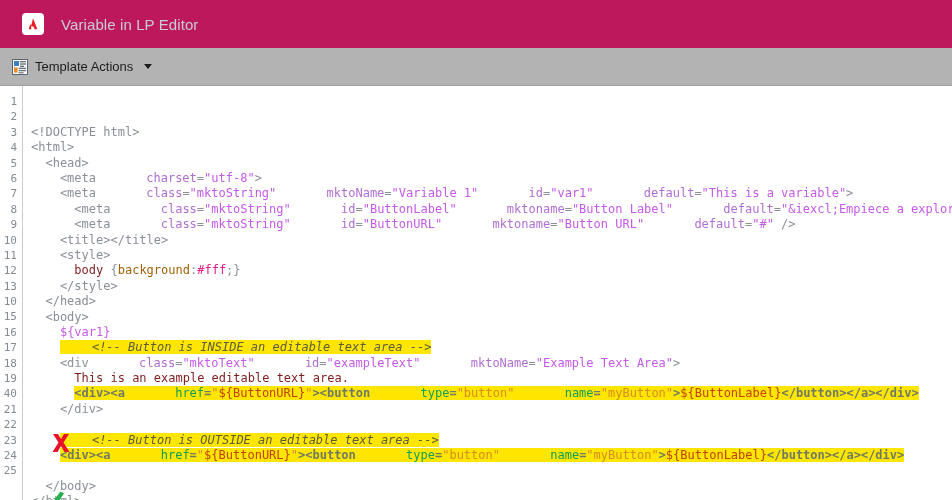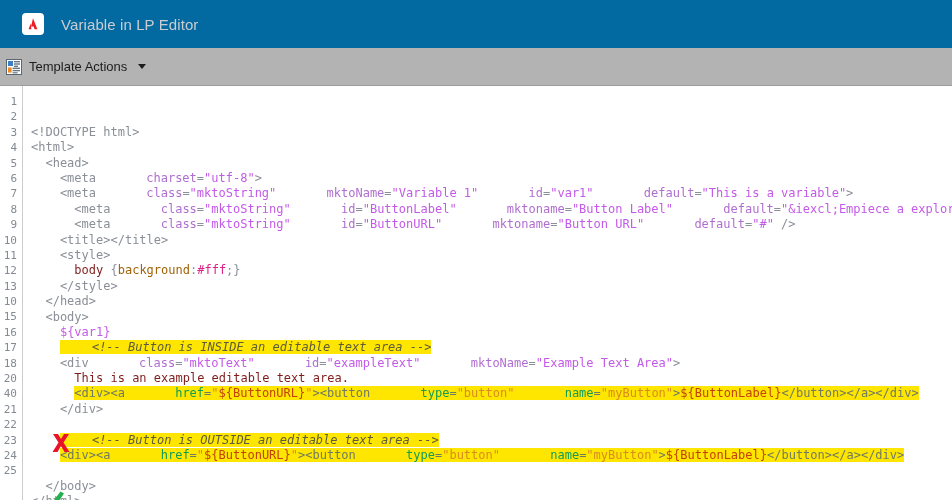--- a/index.html
+++ b/index.html
@@ -10,21 +10,21 @@
     width: 952px;
     height: 500px;
     background: #ffffff;
     font-family: "Liberation Sans", sans-serif;
     overflow: hidden;
   }
 
   
   .titlebar {
     height: 48px;
-    background: #0369a1;
+    background: #be185d;
     display: flex;
     align-items: center;
     padding-left: 22px;
     box-sizing: border-box;
   }
   .app-logo {
     width: 22px;
     height: 22px;
     background: #ffffff;
     border-radius: 4px;
@@ -42,21 +42,21 @@
     white-space: nowrap;
   }
 
   
   .toolbar {
     height: 38px;
     background: #b3b3b3;
     border-bottom: 1px solid #9d9d9d;
     display: flex;
     align-items: center;
-    padding-left: 6px;
+    padding-left: 12px;
     box-sizing: border-box;
   }
   .tb-item {
     display: flex;
     align-items: center;
     gap: 7px;
     cursor: default;
   }
   .tb-icon { width: 16px; height: 16px; display: block; flex: 0 0 auto; }
   .tb-label {
@@ -119,21 +119,21 @@
   .an  { color: #b06fd0; margin-left: 43px; }              
   .av  { color: #c45ae8; }              
   .tx  { color: #7f1d1d; }              
   .var { color: #c45ae8; }              
   .cs  { color: #a16207; }              
   .cv  { color: #e0218a; text-align: right; }              
   .cm  { color: #6b6b52; font-style: italic; padding-left: 32px; }  
 
   
   .hl { background: #ffe600; }
-  .hl .t   { color: #6f7a62; }
+  .hl .t   { color: #6f7a62; font-weight: bold; }
   .hl .an  { color: #0f9d58; }
   .hl .av  { color: #d98b1e; }
   .hl .var { color: #c2410c; }
   .hl .cm  { color: #5c5c3d; font-style: italic; }
 
   
   .hlspan { background: #ffe600; }
 
   
   .mark {
@@ -191,21 +191,21 @@
         <div class="ln">9</div>
         <div class="ln">10</div>
         <div class="ln">11</div>
         <div class="ln">12</div>
         <div class="ln">13</div>
         <div class="ln">10</div>
         <div class="ln">15</div>
         <div class="ln">16</div>
         <div class="ln">17</div>
         <div class="ln">18</div>
-        <div class="ln">20</div>
+        <div class="ln">19</div>
         <div class="ln">40</div>
         <div class="ln">21</div>
         <div class="ln">22</div>
         <div class="ln">23</div>
         <div class="ln">24</div>
         <div class="ln">25</div>
       </div>
   </div>
   <div class="code">
     <div class="code-pad" id="code-rows"><div class="row"><span class="t">&lt;!DOCTYPE html&gt;</span></div><div class="row"><span class="t">&lt;html&gt;</span></div><div class="row"><span class="t">  &lt;head&gt;</span></div><div class="row"><span class="t">    &lt;meta </span><span class="an">charset</span><span class="t">=</span><span class="av">"utf-8"</span><span class="t">&gt;</span></div><div class="row"><span class="t">    &lt;meta </span><span class="an">class</span><span class="t">=</span><span class="av">"mktoString"</span><span class="t"> </span><span class="an">mktoName</span><span class="t">=</span><span class="av">"Variable 1"</span><span class="t"> </span><span class="an">id</span><span class="t">=</span><span class="av">"var1"</span><span class="t"> </span><span class="an">default</span><span class="t">=</span><span class="av">"This is a variable"</span><span class="t">&gt;</span></div><div class="row"><span class="t">      &lt;meta </span><span class="an">class</span><span class="t">=</span><span class="av">"mktoString"</span><span class="t"> </span><span class="an">id</span><span class="t">=</span><span class="av">"ButtonLabel"</span><span class="t"> </span><span class="an">mktoname</span><span class="t">=</span><span class="av">"Button Label"</span><span class="t"> </span><span class="an">default</span><span class="t">=</span><span class="av">"&amp;iexcl;Empiece a explorar hoy!"</span><span class="t"> /&gt;</span></div><div class="row"><span class="t">      &lt;meta </span><span class="an">class</span><span class="t">=</span><span class="av">"mktoString"</span><span class="t"> </span><span class="an">id</span><span class="t">=</span><span class="av">"ButtonURL"</span><span class="t"> </span><span class="an">mktoname</span><span class="t">=</span><span class="av">"Button URL"</span><span class="t"> </span><span class="an">default</span><span class="t">=</span><span class="av">"#"</span><span class="t"> /&gt;</span></div><div class="row"><span class="t">    &lt;title&gt;&lt;/title&gt;</span></div><div class="row"><span class="t">    &lt;style&gt;</span></div><div class="row"><span class="tx">      body </span><span class="t">{</span><span class="cs">background</span><span class="t">:</span><span class="cv">#fff</span><span class="t">;}</span></div><div class="row"><span class="t">    &lt;/style&gt;</span></div><div class="row"><span class="t">  &lt;/head&gt;</span></div><div class="row"><span class="t">  &lt;body&gt;</span></div><div class="row"><span class="tx">    </span><span class="var">${var1}</span></div><div class="row hl-row"><span>    </span><span class="hl hlspan"><span class="cm">&lt;!-- Button is INSIDE an editable text area --&gt;</span></span></div><div class="row"><span class="t">    &lt;div </span><span class="an">class</span><span class="t">=</span><span class="av">"mktoText"</span><span class="t"> </span><span class="an">id</span><span class="t">=</span><span class="av">"exampleText"</span><span class="t"> </span><span class="an">mktoName</span><span class="t">=</span><span class="av">"Example Text Area"</span><span class="t">&gt;</span></div><div class="row"><span class="tx">      This is an example editable text area.</span></div><div class="row hl-row"><span>      </span><span class="hl hlspan"><span class="t">&lt;div&gt;&lt;a </span><span class="an">href</span><span class="t">=</span><span class="av">"</span><span class="var">${ButtonURL}</span><span class="av">"</span><span class="t">&gt;&lt;button </span><span class="an">type</span><span class="t">=</span><span class="av">"button"</span><span class="t"> </span><span class="an">name</span><span class="t">=</span><span class="av">"myButton"</span><span class="t">&gt;</span><span class="var">${ButtonLabel}</span><span class="t">&lt;/button&gt;&lt;/a&gt;&lt;/div&gt;</span></span></div><div class="row"><span class="t">    &lt;/div&gt;</span></div><div class="row">&nbsp;</div><div class="row hl-row"><span>    </span><span class="hl hlspan"><span class="cm">&lt;!-- Button is OUTSIDE an editable text area --&gt;</span></span></div><div class="row hl-row"><span>    </span><span class="hl hlspan"><span class="t">&lt;div&gt;&lt;a </span><span class="an">href</span><span class="t">=</span><span class="av">"</span><span class="var">${ButtonURL}</span><span class="av">"</span><span class="t">&gt;&lt;button </span><span class="an">type</span><span class="t">=</span><span class="av">"button"</span><span class="t"> </span><span class="an">name</span><span class="t">=</span><span class="av">"myButton"</span><span class="t">&gt;</span><span class="var">${ButtonLabel}</span><span class="t">&lt;/button&gt;&lt;/a&gt;&lt;/div&gt;</span></span></div><div class="row">&nbsp;</div><div class="row"><span class="t">  &lt;/body&gt;</span></div><div class="row"><span class="t">&lt;/html&gt;</span></div></div>

